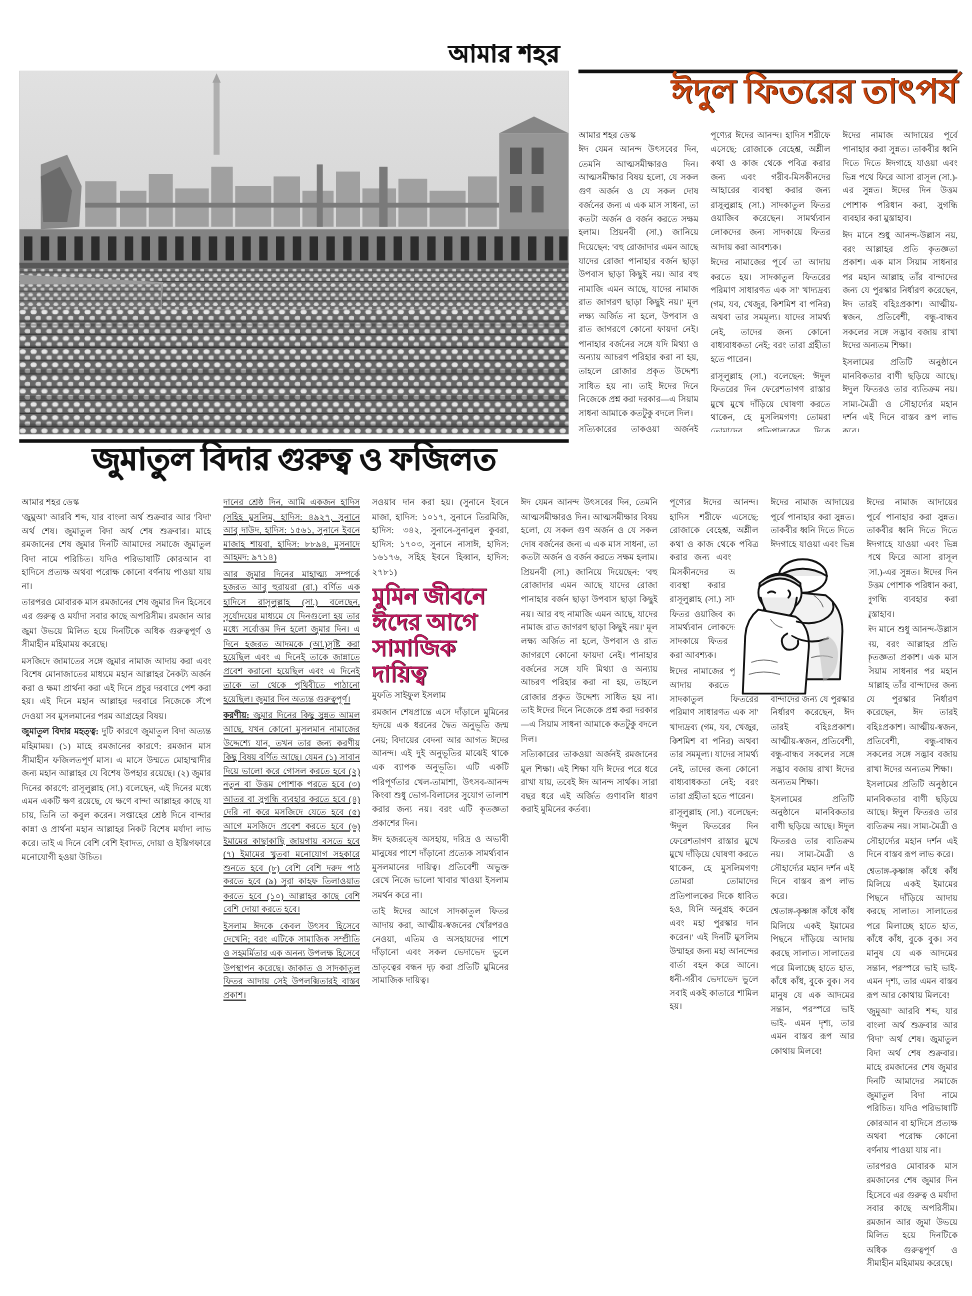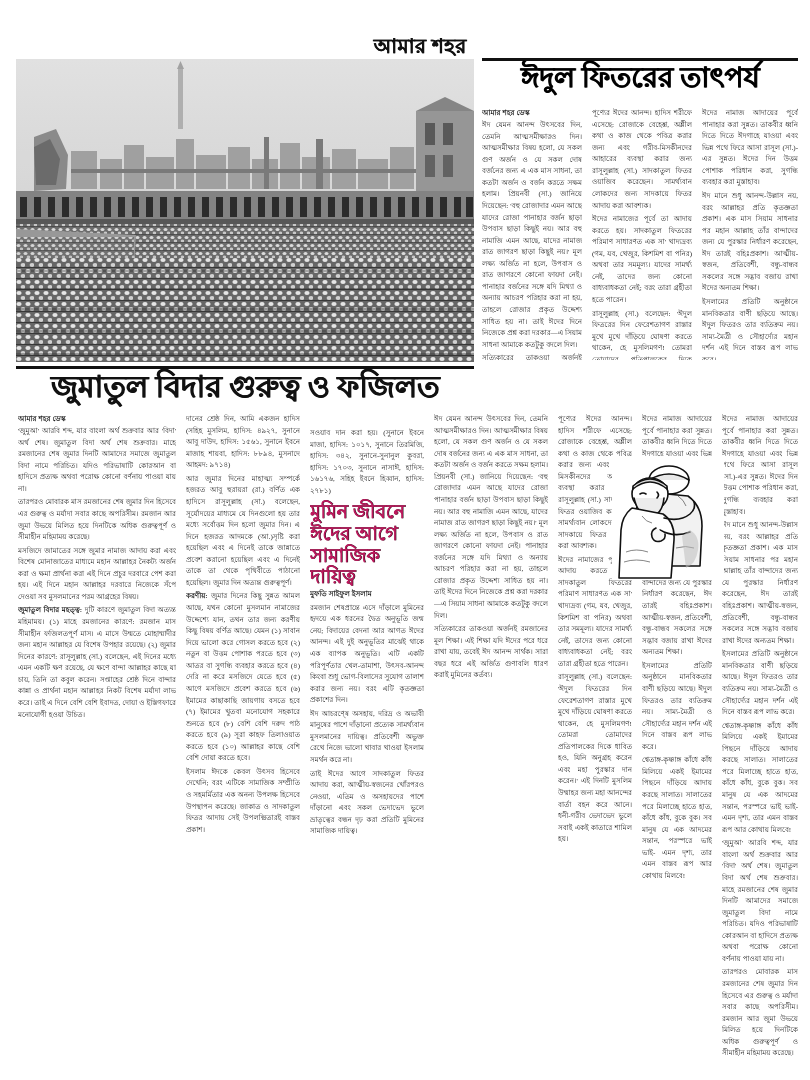--- a/index.html
+++ b/index.html
@@ -101,58 +101,58 @@
   
   .rule-thick {
     position: absolute;
     background: #111;
   }
   .lead-head {
     position: absolute;
     left: 482px;
     top: 62px;
     width: 316px;
-    text-align: center;
+    text-align: right;
     font-family: "Liberation Serif", "DejaVu Serif", serif;
     font-weight: 700;
     font-size: 28px;
-    color: #000000;
+    color: #c2410c;
     line-height: 1.15;
     text-shadow: 0.7px 0 0 #111;
   }
 
   
   .left-head {
     position: absolute;
     left: 16px;
     top: 370px;
     width: 458px;
     text-align: center;
     font-family: "Liberation Serif", "DejaVu Serif", serif;
     font-weight: 700;
-    font-size: 30px;
+    font-size: 26px;
     color: #111;
     line-height: 1.1;
     text-shadow: 0.8px 0 0 #111;
   }
 
   
   .col {
     position: absolute;
     font-size: 7.1px;
     line-height: 1.63;
     color: #1a1a1a;
     text-align: justify;
     text-justify: inter-word;
     word-spacing: 0.2px;
     overflow: hidden;
   }
   .col p { margin: 0 0 2px 0; }
   .byline {
-    font-weight: 700;
+    font-weight: 400;
     font-size: 7.2px;
     margin-bottom: 2px;
     display: block;
   }
 
   .subhead {
     font-family: "Liberation Serif", "DejaVu Serif", serif;
     font-weight: 700;
     font-size: 19px;
     line-height: 1.14;
@@ -329,33 +329,33 @@
     <span class="byline">আমার শহর ডেস্ক</span>
   </div>
 
   <div class="col" id="left-c0" style="left:18px; top:426px; width:158px; height:634px;">
       <p>'জুমুআ' আরবি শব্দ, যার বাংলা অর্থ শুক্রবার আর 'বিদা' অর্থ শেষ। জুমাতুল বিদা অর্থ শেষ শুক্রবার। মাহে রমজানের শেষ জুমার দিনটি আমাদের সমাজে জুমাতুল বিদা নামে পরিচিত। যদিও পরিভাষাটি কোরআন বা হাদিসে প্রত্যক্ষ অথবা পরোক্ষ কোনো বর্ণনায় পাওয়া যায় না।</p>
       <p>তারপরও মোবারক মাস রমজানের শেষ জুমার দিন হিসেবে এর গুরুত্ব ও মর্যাদা সবার কাছে অপরিসীম। রমজান আর জুমা উভয়ে মিলিত হয়ে দিনটিকে অধিক গুরুত্বপূর্ণ ও সীমাহীন মহিমাময় করেছে।</p>
       <p>মসজিদে জামাতের সঙ্গে জুমার নামাজ আদায় করা এবং বিশেষ মোনাজাতের মাধ্যমে মহান আল্লাহর নৈকট্য অর্জন করা ও ক্ষমা প্রার্থনা করা এই দিনে প্রচুর দরবারে পেশ করা হয়। এই দিনে মহান আল্লাহর দরবারে নিজেকে সঁপে দেওয়া সব মুসলমানের পরম আগ্রহের বিষয়।</p>
       <p><b>জুমাতুল বিদার মহত্ত্ব:</b> দুটি কারণে জুমাতুল বিদা অত্যন্ত মহিমাময়। (১) মাহে রমজানের কারণে: রমজান মাস সীমাহীন ফজিলতপূর্ণ মাস। এ মাসে উম্মতে মোহাম্মাদীর জন্য মহান আল্লাহর যে বিশেষ উপহার রয়েছে। (২) জুমার দিনের কারণে: রাসূলুল্লাহ (সা.) বলেছেন, এই দিনের মধ্যে এমন একটি ক্ষণ রয়েছে, যে ক্ষণে বান্দা আল্লাহর কাছে যা চায়, তিনি তা কবুল করেন। সপ্তাহের শ্রেষ্ঠ দিনে বান্দার কান্না ও প্রার্থনা মহান আল্লাহর নিকট বিশেষ মর্যাদা লাভ করে। তাই এ দিনে বেশি বেশি ইবাদত, দোয়া ও ইস্তিগফারে মনোযোগী হওয়া উচিত।</p>
     </div>
 
-  <div class="col" id="left-c1" style="left:186px; top:414px; width:114px; height:646px;">
+  <div class="col" id="left-c1" style="left:186px; top:414px; width:114px; height:646px;text-decoration:underline;">
       <p>দানের শ্রেষ্ঠ দিন, আমি একজন হাদিস (সহিহ মুসলিম, হাদিস: ৪৯২৭, সুনানে আবু দাউদ, হাদিস: ১৫৬১, সুনানে ইবনে মাজাহ শায়বা, হাদিস: ৮৮৯৪, মুসনাদে আহমদ: ৯৭১৪)</p>
       <p>আর জুমার দিনের মাহাত্ম্য সম্পর্কে হজরত আবু হুরায়রা (রা.) বর্ণিত এক হাদিসে রাসূলুল্লাহ (সা.) বলেছেন, সূর্যোদয়ের মাধ্যমে যে দিনগুলো হয় তার মধ্যে সর্বোত্তম দিন হলো জুমার দিন। এ দিনে হজরত আদমকে (আ.)সৃষ্টি করা হয়েছিল এবং এ দিনেই তাকে জান্নাতে প্রবেশ করানো হয়েছিল এবং এ দিনেই তাকে তা থেকে পৃথিবীতে পাঠানো হয়েছিল। জুমার দিন অত্যন্ত গুরুত্বপূর্ণ।</p>
       <p><b>করণীয়:</b> জুমার দিনের কিছু সুন্নত আমল আছে, যখন কোনো মুসলমান নামাজের উদ্দেশ্যে যান, তখন তার জন্য করণীয় কিছু বিষয় বর্ণিত আছে। যেমন (১) সাবান দিয়ে ভালো করে গোসল করতে হবে (২) নতুন বা উত্তম পোশাক পরতে হবে (৩) আতর বা সুগন্ধি ব্যবহার করতে হবে (৪) দেরি না করে মসজিদে যেতে হবে (৫) আগে মসজিদে প্রবেশ করতে হবে (৬) ইমামের কাছাকাছি জায়গায় বসতে হবে (৭) ইমামের খুতবা মনোযোগ সহকারে শুনতে হবে (৮) বেশি বেশি দরুদ পাঠ করতে হবে (৯) সূরা কাহফ তিলাওয়াত করতে হবে (১০) আল্লাহর কাছে বেশি বেশি দোয়া করতে হবে।</p>
       <p>ইসলাম ঈদকে কেবল উৎসব হিসেবে দেখেনি; বরং এটিকে সামাজিক সম্প্রীতি ও সহমর্মিতার এক অনন্য উপলক্ষ হিসেবে উপস্থাপন করেছে। জাকাত ও সাদকাতুল ফিতর আদায় সেই উপলক্মিতারই বাস্তব প্রকাশ।</p>
     </div>
 
-  <div class="col" id="left-c2" style="left:310px; top:428px; width:114px; height:646px;">
+  <div class="col" id="left-c2" style="left:310px; top:414px; width:114px; height:646px;">
       <p>সওয়াব দান করা হয়। (সুনানে ইবনে মাজা, হাদিস: ১০১৭, সুনানে তিরমিজি, হাদিস: ৩৪২, সুনানে-সুনানুল কুবরা, হাদিস: ১৭০৩, সুনানে নাসাঈ, হাদিস: ১৬১৭৬, সহিহ ইবনে হিব্বান, হাদিস: ২৭৮১)</p>
       <div class="subhead">মুমিন জীবনে ঈদের আগে সামাজিক দায়িত্ব</div>
       <span class="byline">মুফতি সাইফুল ইসলাম</span>
       <p>রমজান শেষপ্রান্তে এসে দাঁড়ালে মুমিনের হৃদয়ে এক ধরনের দ্বৈত অনুভূতি জন্ম নেয়; বিদায়ের বেদনা আর আগত ঈদের আনন্দ। এই দুই অনুভূতির মাঝেই থাকে এক ব্যাপক অনুভূতি। এটি একটি পরিপূর্ণতার খেল-তামাশা, উৎসব-আনন্দ কিংবা শুধু ভোগ-বিলাসের সুযোগ তালাশ করার জন্য নয়। বরং এটি কৃতজ্ঞতা প্রকাশের দিন।</p>
-      <p>ঈদ আচরণ্ষে অসহায়, দরিদ্র ও অভাবী মানুষের পাশে দাঁড়ানো প্রত্যেক সামর্থ্যবান মুসলমানের দায়িত্ব। প্রতিবেশী অভুক্ত রেখে নিজে ভালো খাবার খাওয়া ইসলাম সমর্থন করে না।</p>
+      <p>ঈদ হজরত্ষে অসহায়, দরিদ্র ও অভাবী মানুষের পাশে দাঁড়ানো প্রত্যেক সামর্থ্যবান মুসলমানের দায়িত্ব। প্রতিবেশী অভুক্ত রেখে নিজে ভালো খাবার খাওয়া ইসলাম সমর্থন করে না।</p>
       <p>তাই ঈদের আগে সাদকাতুল ফিতর আদায় করা, আত্মীয়-স্বজনের খোঁরপরও নেওয়া, এতিম ও অসহায়দের পাশে দাঁড়ানো এবং সকল ভেদাভেদ ভুলে ভ্রাতৃত্বের বন্ধন দৃঢ় করা প্রতিটি মুমিনের সামাজিক দায়িত্ব।</p>
     </div>
 
   <div class="col" id="bot-c3" style="left:434px; top:414px; width:114px; height:646px;">
       <p>ঈদ যেমন আনন্দ উৎসবের দিন, তেমনি আত্মসমীক্ষারও দিন। আত্মসমীক্ষার বিষয় হলো, যে সকল গুণ অর্জন ও যে সকল দোষ বর্জনের জন্য এ এক মাস সাধনা, তা কতটা অর্জন ও বর্জন করতে সক্ষম হলাম। প্রিয়নবী (সা.) জানিয়ে দিয়েছেন: 'বহু রোজাদার এমন আছে যাদের রোজা পানাহার বর্জন ছাড়া উপবাস ছাড়া কিছুই নয়। আর বহু নামাজি এমন আছে, যাদের নামাজ রাত জাগরণ ছাড়া কিছুই নয়।' মূল লক্ষ্য অর্জিত না হলে, উপবাস ও রাত জাগরণে কোনো ফায়দা নেই। পানাহার বর্জনের সঙ্গে যদি মিথ্যা ও অন্যায় আচরণ পরিহার করা না হয়, তাহলে রোজার প্রকৃত উদ্দেশ্য সাধিত হয় না। তাই ঈদের দিনে নিজেকে প্রশ্ন করা দরকার—এ সিয়াম সাধনা আমাকে কতটুকু বদলে দিল।</p>
       <p>সত্যিকারের তাকওয়া অর্জনই রমজানের মূল শিক্ষা। এই শিক্ষা যদি ঈদের পরে ধরে রাখা যায়, তবেই ঈদ আনন্দ সার্থক। সারা বছর ধরে এই অর্জিত গুণাবলি ধারণ করাই মুমিনের কর্তব্য।</p>
     </div>
 
   <div class="col" id="bot-c4" style="left:558px; top:414px; width:74px; height:646px;">
       <p>পূণ্যের ঈদের আনন্দ। হাদিস শরীফে এসেছে: রোজাকে বেহেশ্ত, অশ্লীল কথা ও কাজ থেকে পবিত্র করার জন্য এবং গরীব-মিসকীনদের আহারের ব্যবস্থা করার জন্য রাসূলুল্লাহ (সা.) সাদকাতুল ফিতর ওয়াজিব করেছেন। সামর্থ্যবান লোকদের জন্য সাদকায়ে ফিতর আদায় করা আবশ্যক।</p>

